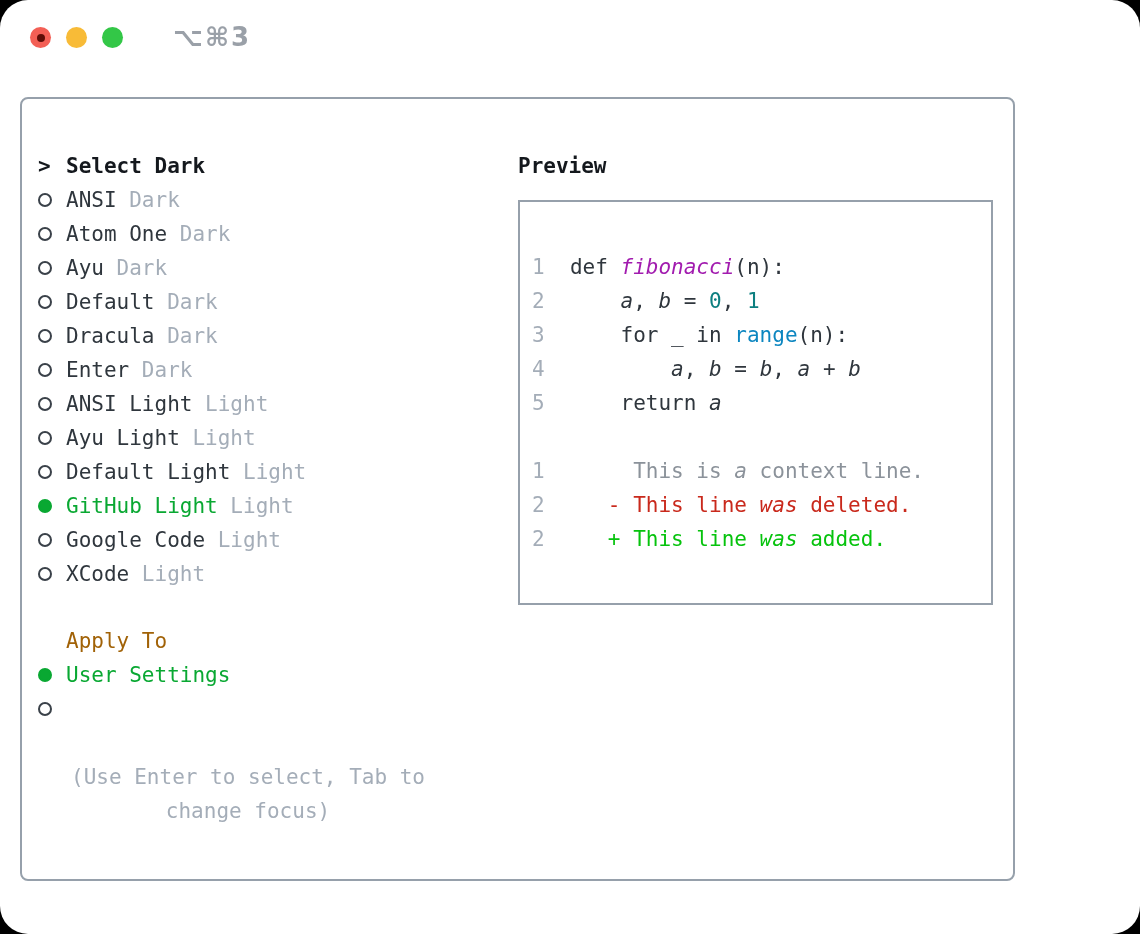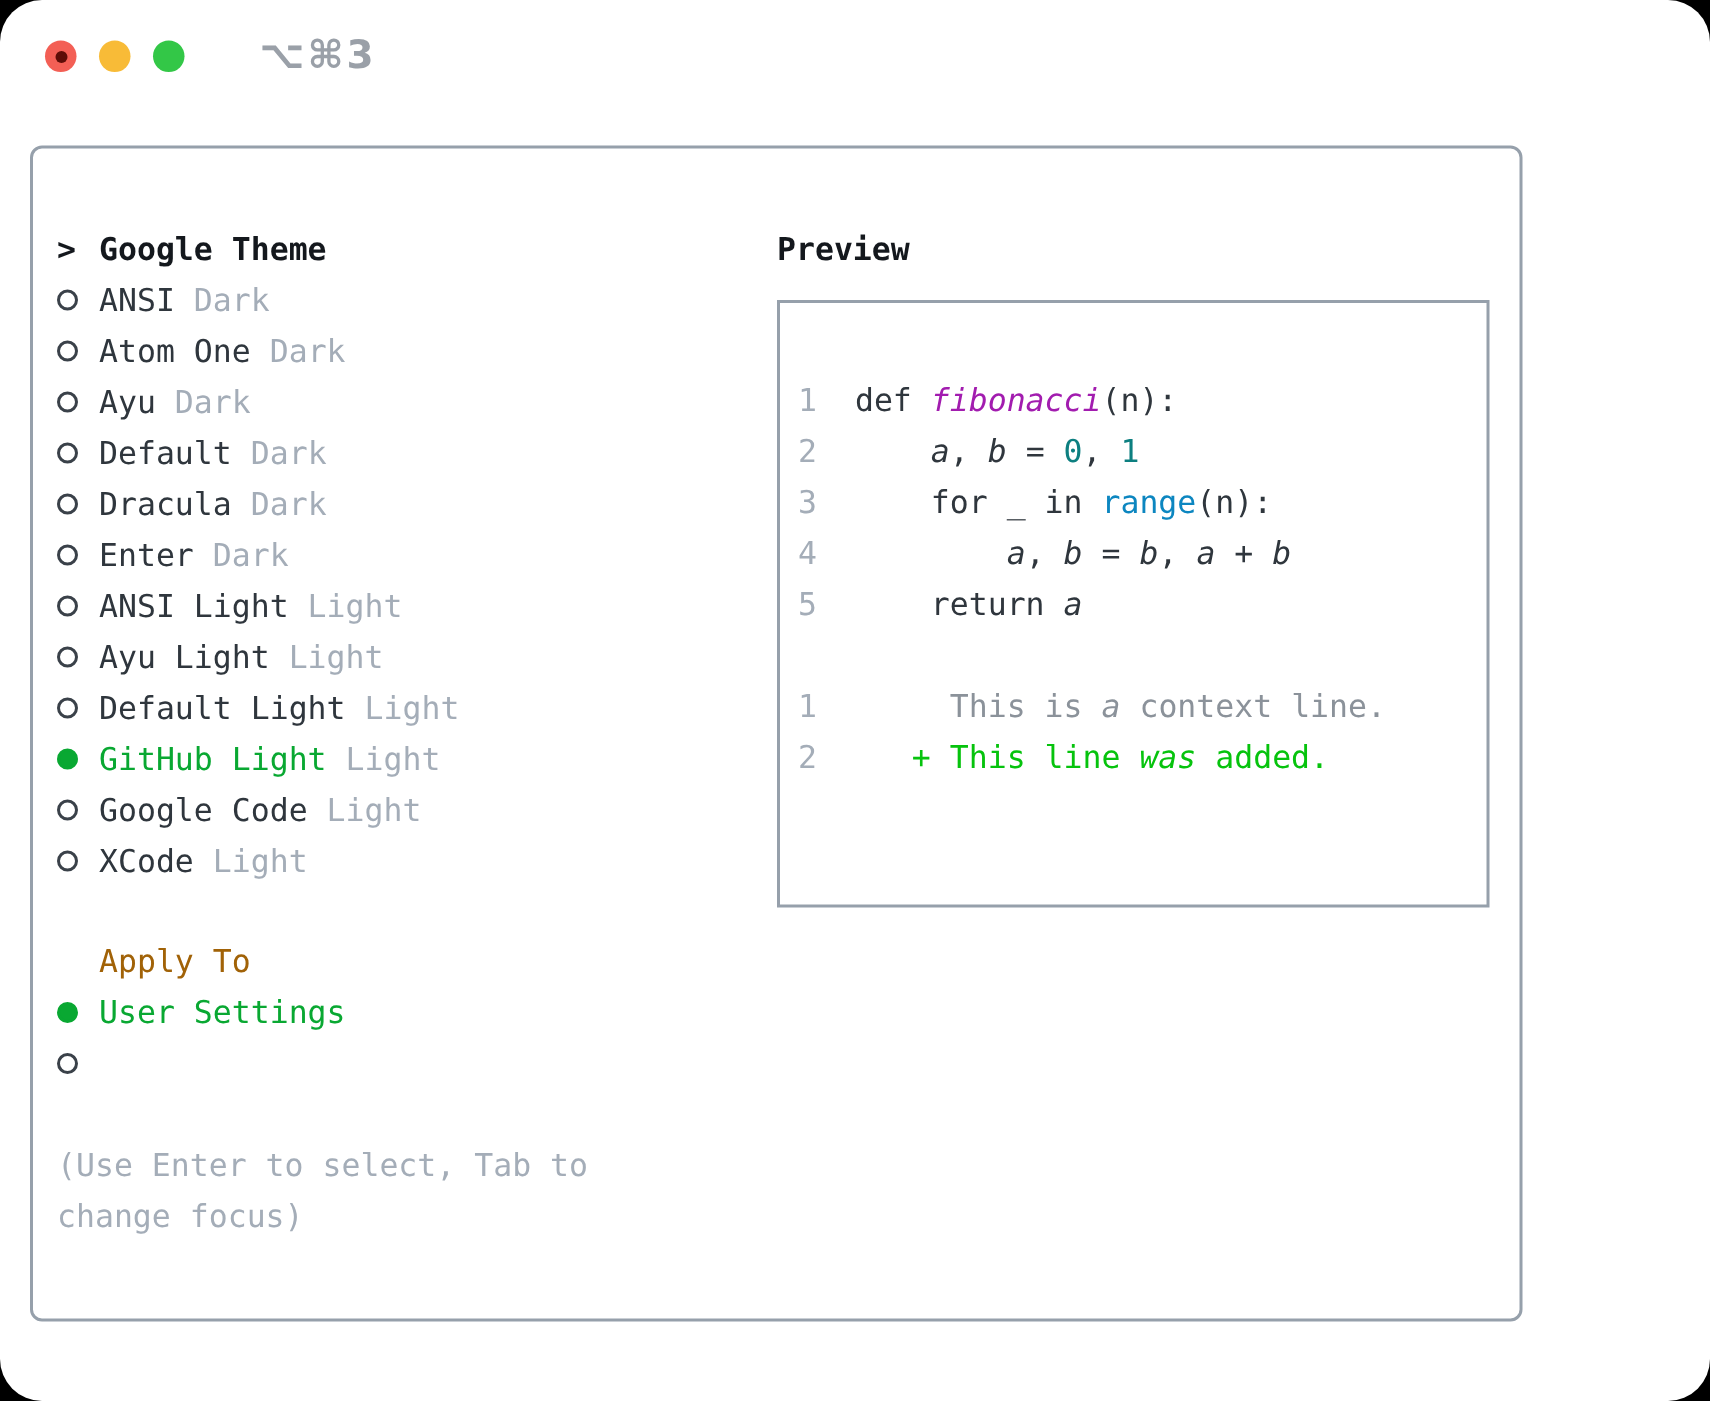--- a/index.html
+++ b/index.html
@@ -103,20 +103,21 @@
     color: #a4adb8;
     white-space: pre;
   }
   .apply-header { margin-top: 33px; }
   .hint {
     margin-top: 34px;
     width: 420px;
     font-size: 21px;
     line-height: 34px;
     color: #a4adb8;
+    text-align: center;
   }
 
   
   .right-col {
     position: absolute;
     left: 496px;
     top: 50px;
   }
   .preview-title {
     font-size: 21px;
@@ -165,21 +166,21 @@
     <div class="light light-minimize"></div>
     <div class="light light-zoom"></div>
     <div class="shortcut">⌥⌘3</div>
   </div>
 
   <div class="panel">
 
     <div class="left-col">
       <div class="row">
         <span class="marker prompt">&gt;</span>
-        <span class="section-title">Google Theme</span>
+        <span class="section-title">Select Dark</span>
       </div>
 
       <div>
   <div class="row">
     <span class="marker">
               <span class="dot"></span>
             </span>
     <span class="label">ANSI</span>
     <span class="variant"> Dark</span>
   </div>
@@ -299,18 +300,19 @@
     <div class="right-col">
       <div class="preview-title">Preview</div>
       <div class="preview-pane">
           <div class="code-line"><span class="s-num">1</span><span class="s-plain">  def </span><span class="s-fn">fibonacci</span><span class="s-plain">(n):</span></div>
           <div class="code-line"><span class="s-num">2</span><span class="s-plain">      </span><span class="s-var">a</span><span class="s-plain">, </span><span class="s-var">b</span><span class="s-plain"> = </span><span class="s-number">0</span><span class="s-plain">, </span><span class="s-number">1</span></div>
           <div class="code-line"><span class="s-num">3</span><span class="s-plain">      for _ in </span><span class="s-builtin">range</span><span class="s-plain">(n):</span></div>
           <div class="code-line"><span class="s-num">4</span><span class="s-plain">          </span><span class="s-var">a</span><span class="s-plain">, </span><span class="s-var">b</span><span class="s-plain"> = </span><span class="s-var">b</span><span class="s-plain">, </span><span class="s-var">a</span><span class="s-plain"> + </span><span class="s-var">b</span></div>
           <div class="code-line"><span class="s-num">5</span><span class="s-plain">      return </span><span class="s-var">a</span></div>
           <div class="code-line"></div>
           <div class="code-line"><span class="s-num">1</span><span class="s-ctx">       This is </span><span class="s-ctx-i">a</span><span class="s-ctx"> context line.</span></div>
+          <div class="code-line"><span class="s-num">2</span><span class="s-del">     - This line </span><span class="s-del-i">was</span><span class="s-del"> deleted.</span></div>
           <div class="code-line"><span class="s-num">2</span><span class="s-add">     + This line </span><span class="s-add-i">was</span><span class="s-add"> added.</span></div>
         </div>
     </div>
 
   </div>
 </div>
 
 </body></html>

